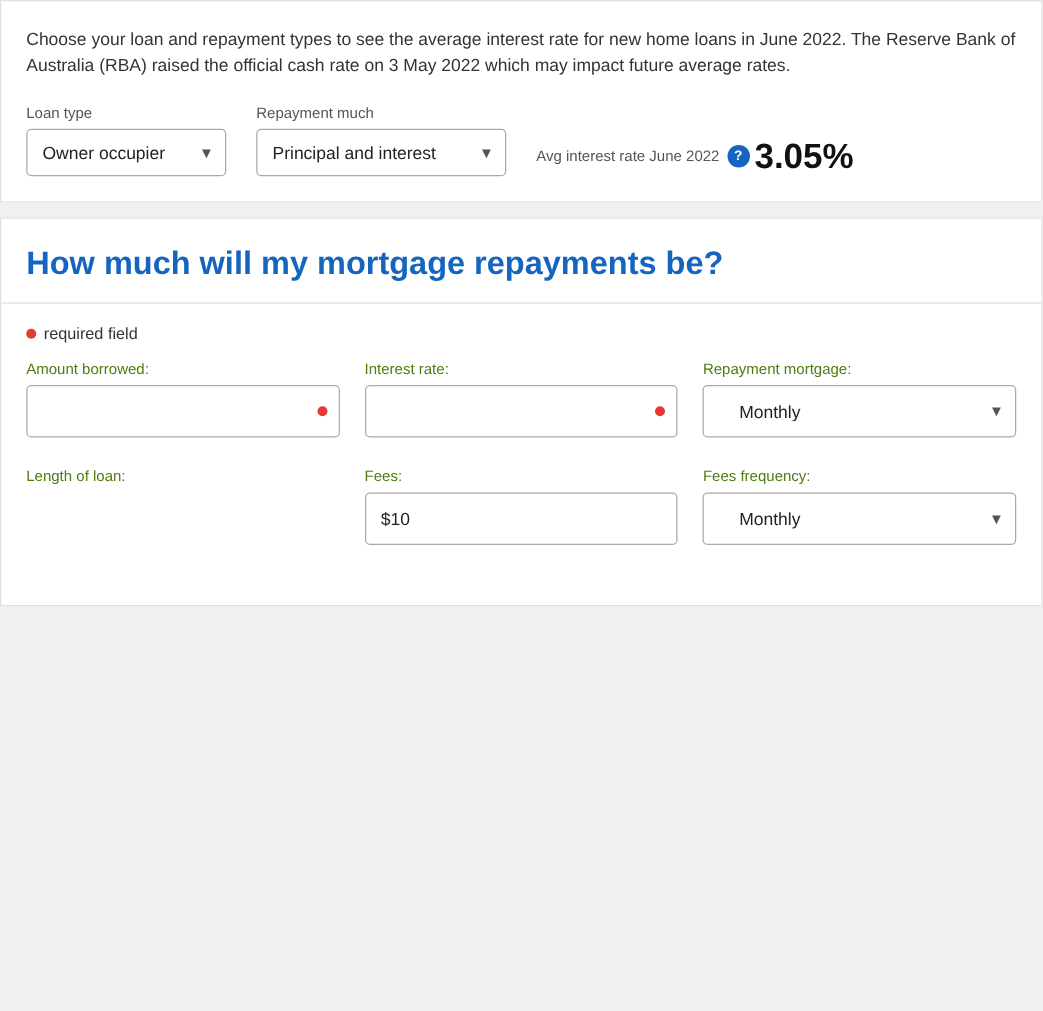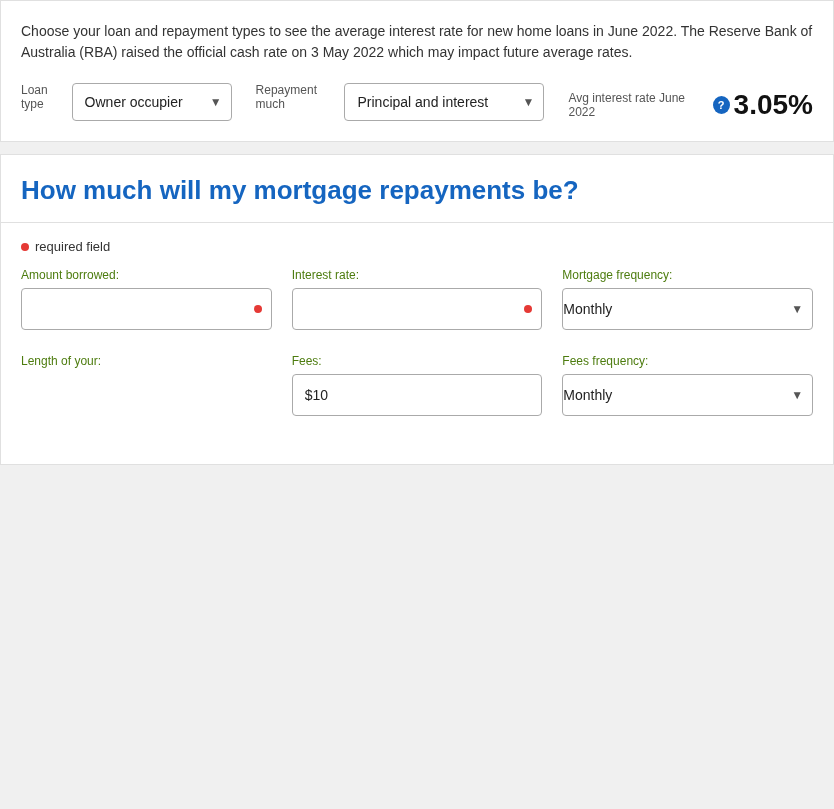--- a/index.html
+++ b/index.html
@@ -44,21 +44,21 @@
     }
 
     .loan-controls {
       display: flex;
       align-items: flex-end;
       gap: 24px;
     }
 
     .control-group {
       display: flex;
-      flex-direction: row;
+      flex-direction: column;
       gap: 6px;
     }
 
     .control-label {
       font-size: 12px;
       color: #555;
     }
 
     .select-wrapper {
       position: relative;
@@ -213,21 +213,21 @@
       width: 100%;
     }
 
     .select-wrapper-full select {
       appearance: none;
       -webkit-appearance: none;
       width: 100%;
       background: #fff;
       border: 1px solid #aaa;
       border-radius: 4px;
-      padding: 12px 36px 12px 0;
+      padding: 12px 36px 12px 28px;
       font-size: 14px;
       color: #222;
       cursor: pointer;
     }
 
     .select-wrapper-full .chevron-icon {
       position: absolute;
       right: 10px;
       top: 50%;
       transform: translateY(-50%);
@@ -291,35 +291,35 @@
         </div>
       </div>
       <div class="form-group">
         <label class="form-label">Interest rate:</label>
         <div class="input-wrapper">
           <input type="text" value="" style="">
           <span class="input-dot"></span>
         </div>
       </div>
       <div class="form-group">
-        <label class="form-label">Mortgage frequency:</label>
+        <label class="form-label">Repayment mortgage:</label>
         <div class="select-wrapper-full">
           <select>
             <option>Monthly</option>
             <option>Fortnightly</option>
             <option>Weekly</option>
           </select>
           <span class="chevron-icon">▼</span>
         </div>
       </div>
     </div>
 
     <div class="form-row">
       <div class="form-group">
-        <label class="form-label">Length of your:</label>
+        <label class="form-label">Length of loan:</label>
       </div>
       <div class="form-group">
         <label class="form-label">Fees:</label>
         <div class="input-wrapper">
           <input type="text" value="$10" style="">
         </div>
       </div>
       <div class="form-group">
         <label class="form-label">Fees frequency:</label>
         <div class="select-wrapper-full">

